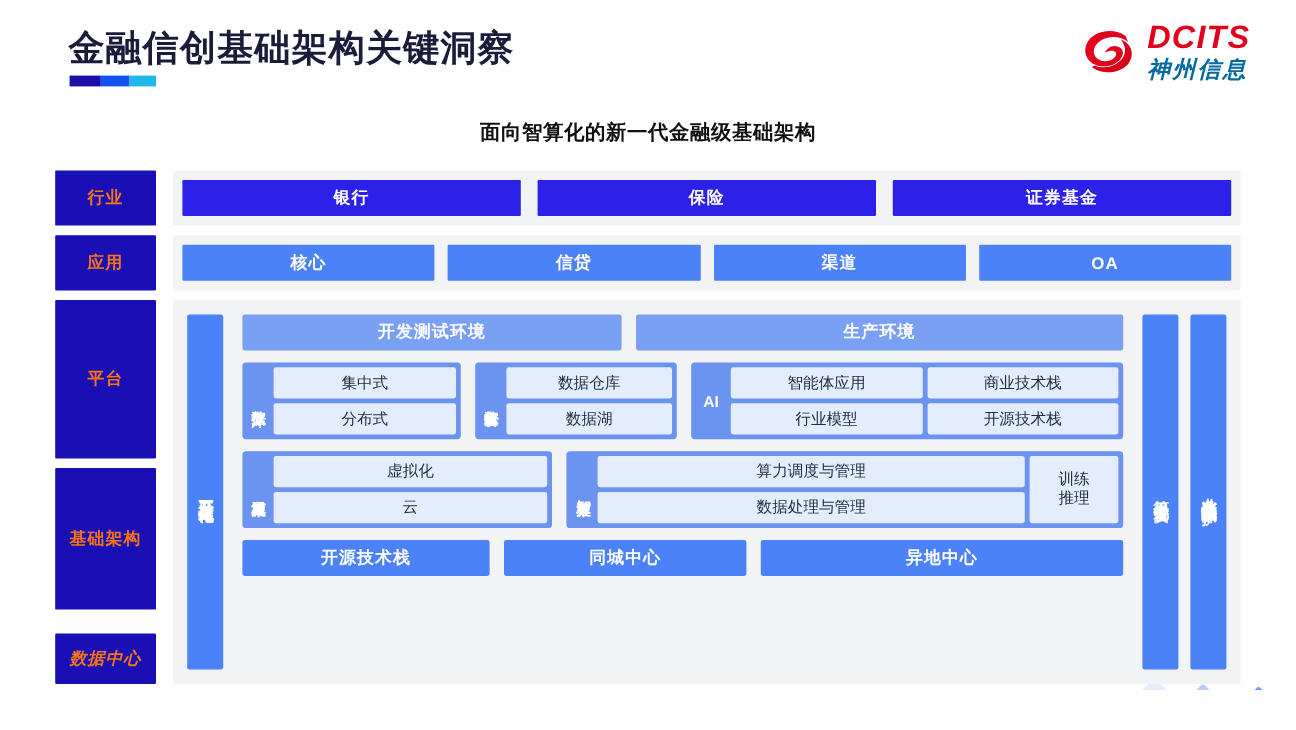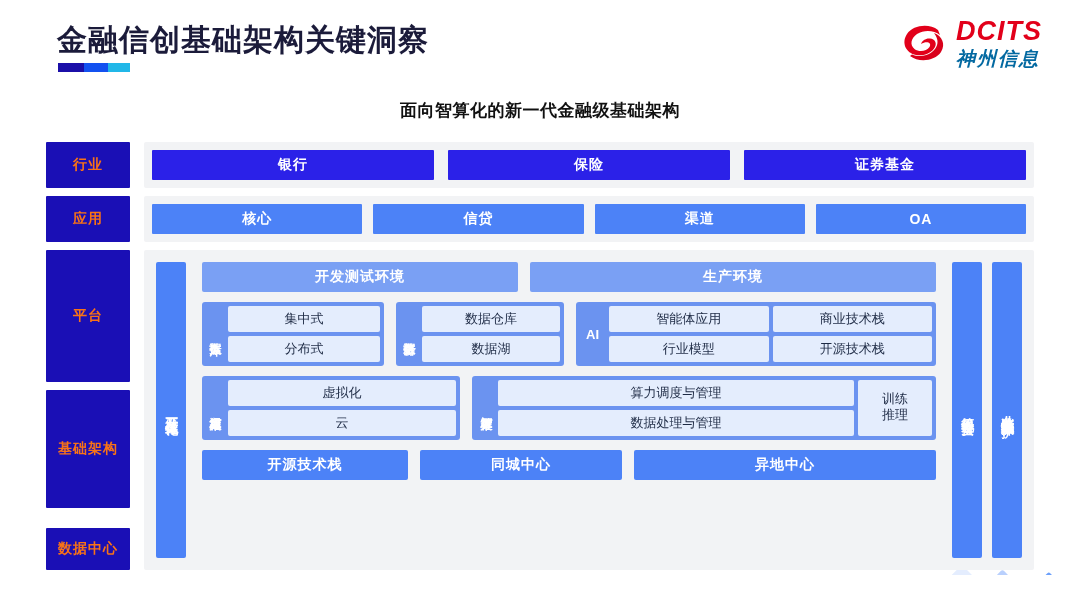--- a/index.html
+++ b/index.html
@@ -40,21 +40,21 @@
   .diagram { position: absolute; left: 46px; top: 142px; width: 988px; height: 428px; }
 
   
   .sidebar { position: absolute; left: 0; top: 0; width: 84px; height: 428px; display: flex; flex-direction: column; gap: 8px; }
   .side-box { background: #1A0FB5; color: #f97316; display: flex; align-items: center; justify-content: center;
               font-size: 14px; font-weight: 700; letter-spacing: 1px; border-radius: 1px; }
   .side-industry { height: 46px; }
   .side-app      { height: 46px; }
   .side-platform { height: 132px; }
   .side-infra    { height: 118px; }
-  .side-dc       { height: 42px; margin-top: auto; }
+  .side-dc       { height: 42px; margin-top: auto; font-style: italic; }
 
   
   .content { position: absolute; left: 98px; top: 0; width: 890px; height: 428px; display: flex; flex-direction: column; gap: 8px; }
 
   .band { background: #F2F3F5; border-radius: 2px; display: flex; align-items: center; }
   .band-industry { height: 46px; padding: 0 8px; gap: 14px; }
   .band-app { height: 46px; padding: 0 8px; gap: 11px; }
 
   .chip-industry { flex: 1; height: 30px; background: #2B21E8; color: #fff; font-size: 14px; font-weight: 700;
                    display: flex; align-items: center; justify-content: center; letter-spacing: 1px; border-radius: 1px; }

